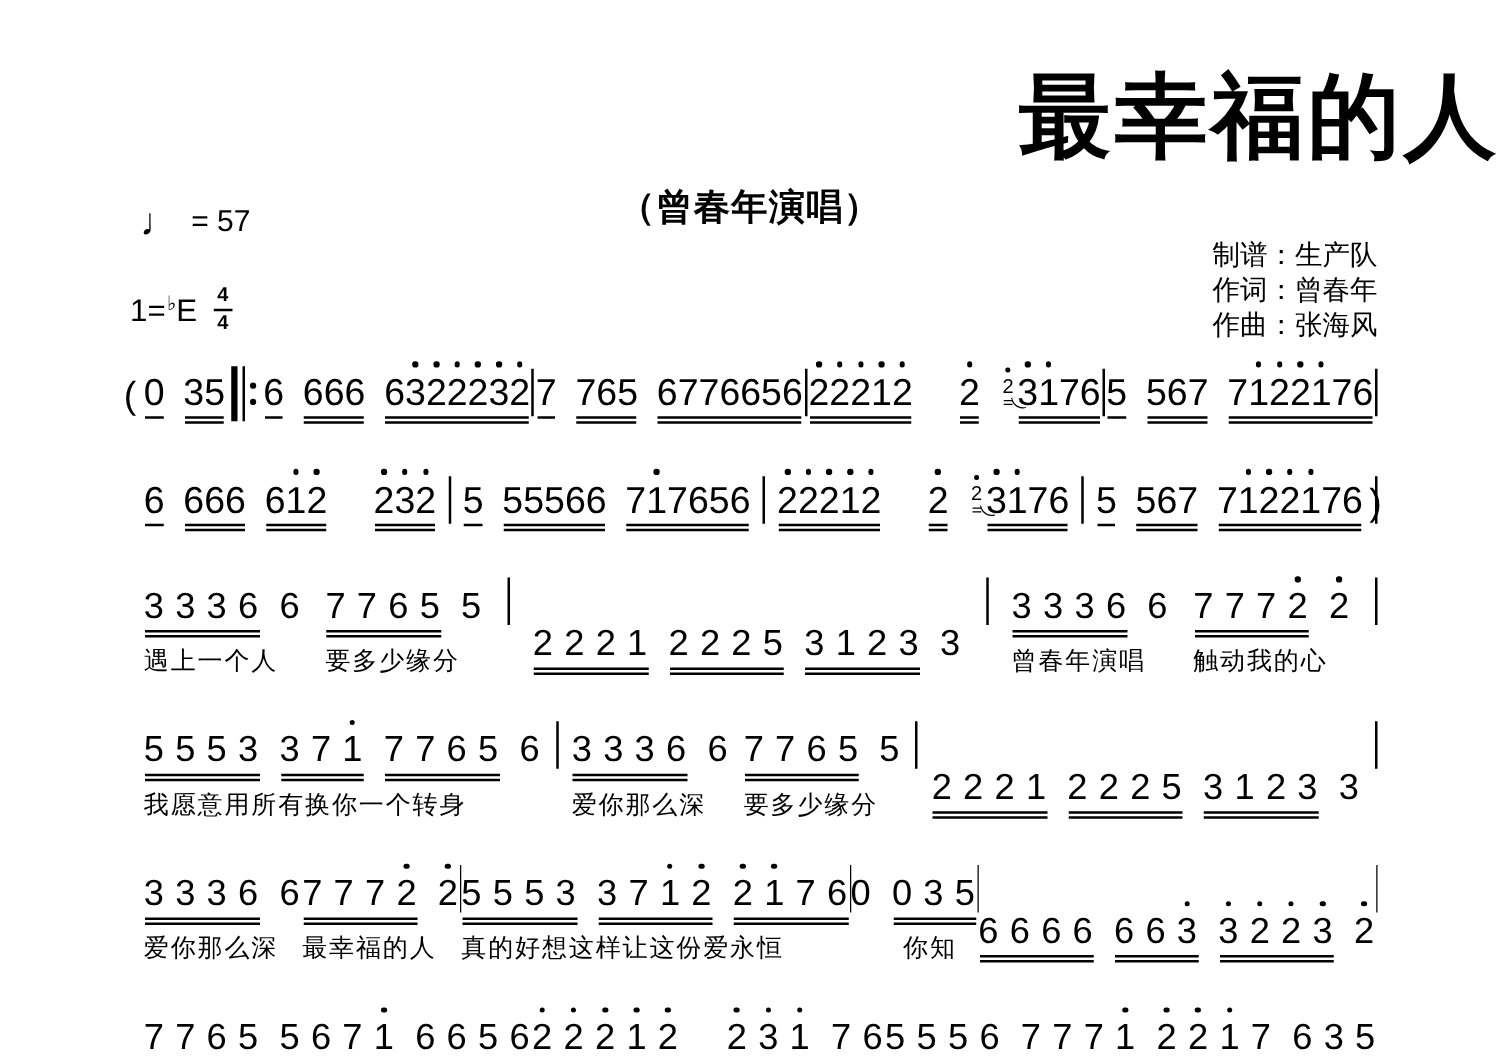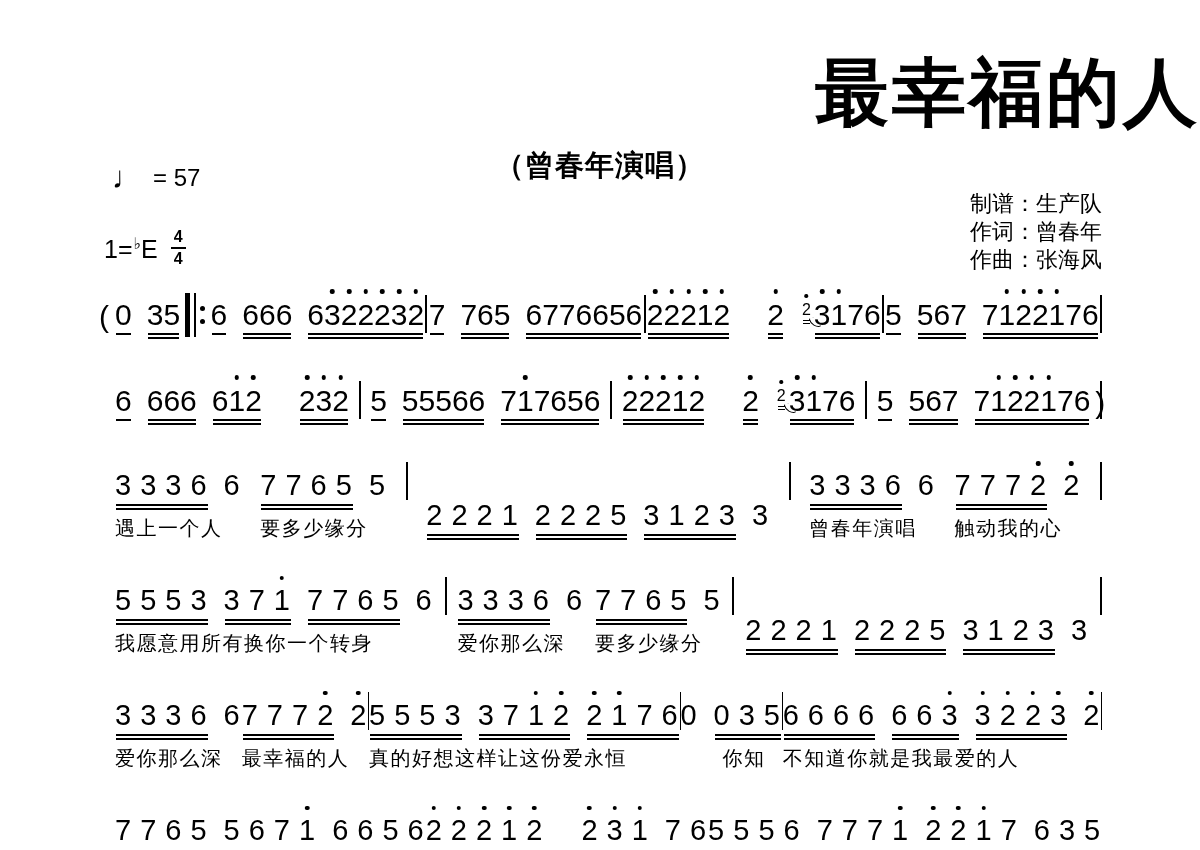--- a/index.html
+++ b/index.html
@@ -646,21 +646,20 @@
             <span class="nt sp"><i class="dot"></i>2</span>
             <span class="nt sp"><i class="dot"></i>2</span>
             <span class="nt sp"><i class="dot"></i>3</span>
             <i class="ul u0"></i>
             <i class="ul u1"></i>
           </span>
           <span class="grp">
             <span class="nt sp"><i class="dot"></i>2</span>
           </span>
         </div>
-        <div class="lyric">不知道你就是我最爱的人</div>
       </div>
       <div class="bar bl"></div>
     </div>
     <div class="score-line spv">
       <div class="cell">
         <div class="notes">
           <span class="grp">
             <span class="nt sp">7</span>
             <span class="nt sp">7</span>
             <span class="nt sp">6</span>

